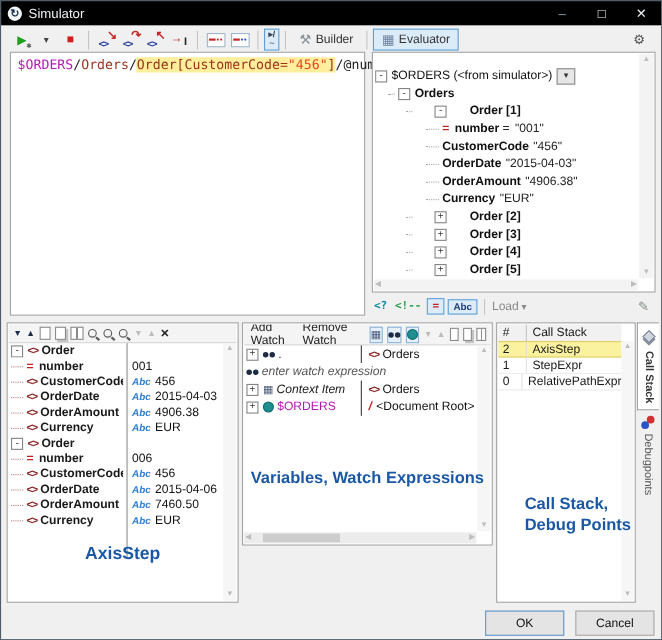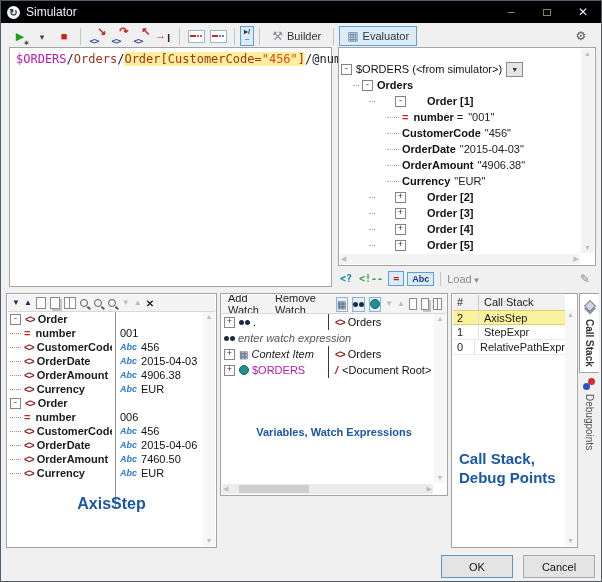--- a/index.html
+++ b/index.html
@@ -142,41 +142,41 @@
   .wrow{height:16px;display:flex;align-items:center;white-space:nowrap;}
   .wcell-l{width:107px;display:flex;align-items:center;flex:none;padding-left:2px;box-sizing:border-box;border-right:1px solid #3a3a3a;overflow:hidden;height:16px;}
   .wcell-l.noline{border-right:none;width:auto;}
   .wcell-r{display:flex;align-items:center;padding-left:6px;}
   .wname{margin-left:3px;}
   .wname.it{font-style:italic;}
   .wname.ph{font-style:italic;color:#555;}
   .wname.var{color:#b517b5;}
   .ic-slash{color:#c62222;font-weight:bold;font-style:italic;margin-right:4px;}
   .ic-slash::before{content:"/";}
-  .watch-label{left:219px;width:228px;top:425px;font-size:11px;}
+  .watch-label{left:219px;width:228px;top:425px;font-size:15px;}
   .w-vscroll{position:absolute;top:20px;right:1px;bottom:12px;width:12px;background:#f6f6f6;
              display:flex;flex-direction:column;justify-content:space-between;align-items:center;}
   .w-hscroll{position:absolute;left:1px;right:14px;bottom:1px;height:10px;background:#ececec;
              display:flex;align-items:center;}
   .w-hthumb{width:70px;height:8px;background:#cdcdcd;margin-left:10px;}
   .w-hscroll .sarr.rt{margin-left:auto;}
 
   
   .stack-panel{left:450px;top:292px;width:127px;height:255px;}
   .shead{position:absolute;left:1px;top:1px;right:12px;height:15px;background:#f1f1f1;border-bottom:1px solid #b5b5b5;display:flex;}
   .sh1{width:26px;border-right:1px solid #c8c8c8;padding-left:4px;box-sizing:border-box;line-height:15px;}
   .sh2{padding-left:5px;line-height:15px;}
   .srows{position:absolute;left:1px;top:16px;right:12px;}
   .srow{height:14px;display:flex;border-bottom:1px solid #ececec;}
   .srow .c1{width:26px;border-right:1px solid #e0e0e0;padding-left:4px;box-sizing:border-box;line-height:14px;}
   .srow .c2{padding-left:5px;line-height:14px;}
   .srow.sel{background:#fbf2a0;border-top:1px solid #ddcf6a;border-bottom:1px solid #ddcf6a;height:13px;}
   .s-vscroll{position:absolute;top:16px;right:1px;bottom:1px;width:11px;background:#f6f6f6;
              display:flex;flex-direction:column;justify-content:space-between;align-items:center;}
-  .stack-label{left:452px;width:124px;top:448px;font-size:15px;text-align:left;padding-left:6px;box-sizing:border-box;line-height:19px;}
+  .stack-label{left:452px;width:124px;top:448px;font-size:15px;text-align:left;padding-left:24px;box-sizing:border-box;line-height:19px;}
 
   
   .tabstrip{position:absolute;left:578px;top:292px;width:20px;height:255px;display:flex;flex-direction:column;align-items:stretch;}
   .vtab{display:flex;flex-direction:column;align-items:center;padding:5px 0;gap:4px;}
   .vtab.active{background:#fff;border:1px solid #a3a3a3;border-right:none;}
   .vlabel{writing-mode:vertical-rl;font-size:10px;color:#333;font-weight:bold;}
   .vtab:not(.active) .vlabel{font-weight:normal;color:#555;}
   .layers{width:8px;height:8px;border:1px solid #46506a;background:#cfd6e0;box-shadow:2px 2px 0 #8892a0;transform:rotate(45deg) scale(.85);margin:2px 0 4px 0;}
   .dots{position:relative;width:12px;height:12px;}
   .dots .dr{position:absolute;right:0;top:0;width:7px;height:7px;border-radius:50%;background:#d03030;}

